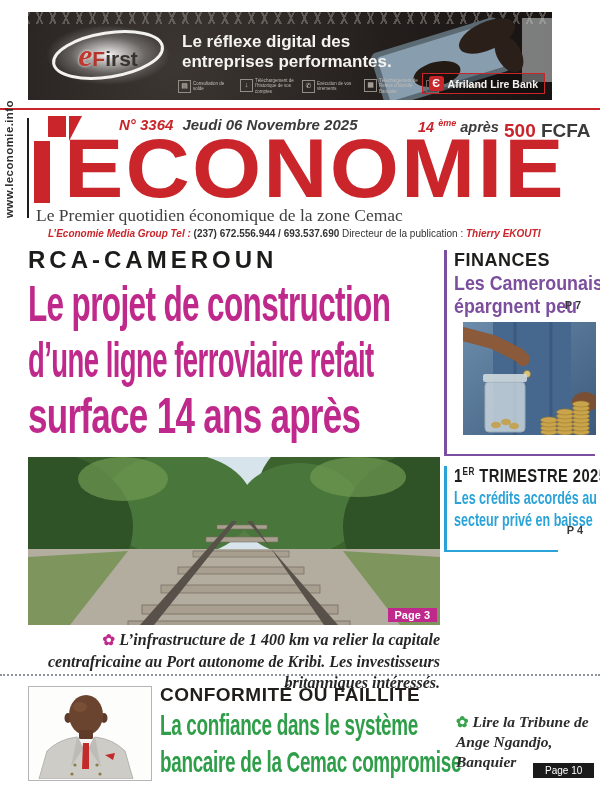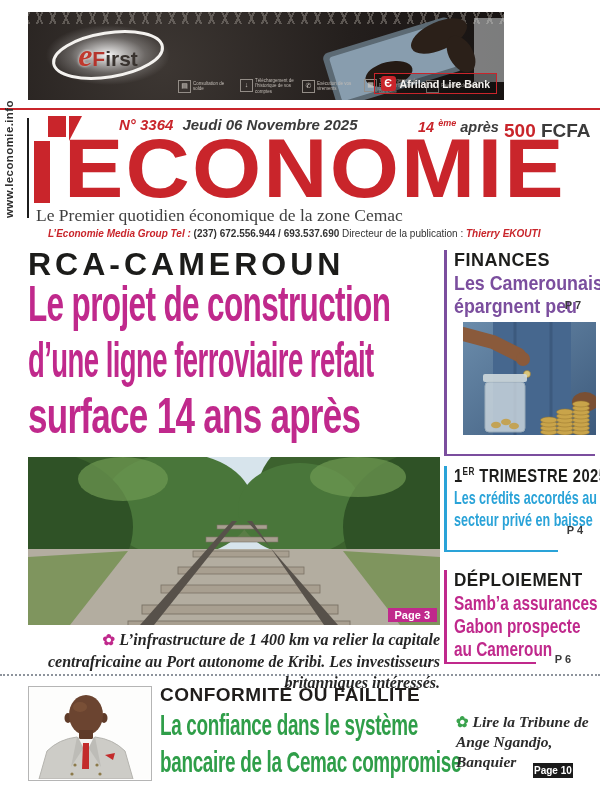--- a/index.html
+++ b/index.html
@@ -1,20 +1,20 @@
 <!DOCTYPE html>
 <html><head>
 <meta charset="utf-8">
 <style>
   html,body{margin:0;padding:0;background:#fff;}
   #page{position:relative;width:600px;height:800px;background:#fff;overflow:hidden;
         font-family:"Liberation Sans",sans-serif;color:#1d1d1b;}
 
   
-  .ad{position:absolute;left:28px;top:12px;width:476px;height:88px;overflow:hidden;
+  .ad{position:absolute;left:28px;top:12px;width:524px;height:88px;overflow:hidden;
       background:radial-gradient(circle at 28% 60%, #3d3733 0%, #241f1d 55%, #171312 100%);}
   .chev{position:absolute;left:0;top:0;right:0;height:12px;opacity:.55;
       background:repeating-linear-gradient(115deg, #8a847e 0 2px, transparent 2px 12px),
                  repeating-linear-gradient(65deg, #8a847e 0 2px, transparent 2px 12px);}
   .efirst{position:absolute;left:18px;top:13px;width:124px;height:60px;
       background:radial-gradient(closest-side, rgba(255,255,255,.95), rgba(255,255,255,.25) 60%, rgba(255,255,255,0) 100%);
       display:flex;align-items:center;justify-content:center;}
   .efirst svg{position:absolute;left:0;top:0;}
   .efirst .wordmark{position:relative;white-space:nowrap;}
   .efirst .e{font-family:"Liberation Serif",serif;font-style:italic;font-weight:700;font-size:32px;color:#c0392e;text-shadow:0 0 3px #fff;}
@@ -52,21 +52,21 @@
   .logocaps{position:absolute;left:64px;top:126px;font-size:84px;line-height:1;font-weight:800;color:#c9252b;
       letter-spacing:2px;white-space:nowrap;transform:scaleX(1.06);transform-origin:left top;}
   .tagline{position:absolute;left:36px;top:205px;font-size:17.5px;color:#3f3f3f;font-weight:500;white-space:nowrap;font-family:Liberation Serif, serif;}
   .medialine{position:absolute;left:48px;top:228px;font-size:10px;white-space:nowrap;}
   .medialine .grp{color:#c9252b;font-weight:700;font-style:italic;}
   .medialine .ph{color:#333;font-weight:600;}
   .medialine .dir{color:#333;}
   .medialine .dname{color:#c9252b;font-weight:700;font-style:italic;}
 
   
-  .kicker1{position:absolute;left:28px;top:246px;font-size:32px;font-weight:900;letter-spacing:4px;color:#1c1c1a;white-space:nowrap;}
+  .kicker1{position:absolute;left:28px;top:246px;font-size:24px;font-weight:900;letter-spacing:4px;color:#1c1c1a;white-space:nowrap;}
   .hl{position:absolute;left:28px;top:276px;color:#c0298c;font-weight:800;}
   .hl div{white-space:nowrap;font-size:50px;line-height:56px;letter-spacing:-1px;transform-origin:left top;}
   .h1a{transform:scaleX(0.63);}
   .h1b{transform:scaleX(0.55);}
   .h1c{transform:scaleX(0.70);}
   .leadphoto{position:absolute;left:28px;top:457px;width:412px;height:168px;}
   .pagebadge{position:absolute;right:3px;bottom:3px;background:#c0298c;color:#fff;font-size:11px;font-weight:700;padding:1px 7px;}
   .caption{position:absolute;left:28px;top:629px;width:412px;text-align:right;
       font-family:"Liberation Serif",serif;font-style:italic;font-weight:700;font-size:16px;line-height:21px;color:#262626;}
   .flower{font-style:normal;font-size:15px;}
@@ -97,21 +97,21 @@
   .rb2 .pnum{right:12px;bottom:-5px;}
   .rb3 .pnum{right:24px;bottom:-5px;}
 
   
   .portrait{position:absolute;left:28px;top:686px;width:122px;height:93px;border:1px solid #b5b5b5;background:#fff;}
   .kicker2{position:absolute;left:160px;top:684px;font-size:19px;font-weight:900;letter-spacing:.5px;color:#201d1b;white-space:nowrap;}
   .gtitle{position:absolute;left:160px;top:706px;color:#2f9e49;font-weight:800;}
   .gtitle div{white-space:nowrap;font-size:30px;line-height:37px;transform:scaleX(0.63);transform-origin:left top;letter-spacing:-.5px;}
   .tribune{position:absolute;left:456px;top:712px;width:140px;
       font-family:"Liberation Serif",serif;font-style:italic;font-weight:700;font-size:15.5px;line-height:20px;color:#2c2c2c;}
-  .pbadge10{position:absolute;left:533px;top:763px;background:#1a1a1a;color:#fff;font-size:10px;font-weight:700;padding:2px 1px;}
+  .pbadge10{position:absolute;left:533px;top:763px;background:#1a1a1a;color:#fff;font-size:10px;font-weight:400;padding:2px 12px;}
 </style>
 </head>
 <body>
 
 <div id="page">
 
   <div class="ad">
     <div class="chev"></div>
 
     <svg class="tablet" width="215" height="86" viewBox="0 0 215 86">
@@ -123,20 +123,21 @@
       <ellipse cx="172" cy="40" rx="12" ry="20" fill="#2b2019" transform="rotate(-30 172 40)"></ellipse>
     </svg>
 
     <div class="efirst">
       <svg width="124" height="60" viewBox="0 0 124 60">
         <ellipse cx="62" cy="30" rx="55" ry="22" fill="none" stroke="#f4f2ef" stroke-width="3" transform="rotate(-9 62 30)"></ellipse>
       </svg>
       <span class="wordmark"><span class="e">e</span><span class="f">F</span><span class="rest">irst</span></span>
     </div>
 
+    <div class="adtext">Le réflexe digital des entreprises performantes.</div>
 
     <div class="services">
       <div class="svc">
         <span class="ibox">▤</span>
         <span class="lbl">Consultation de solde</span>
       </div>
       <div class="svc">
         <span class="ibox">↓</span>
         <span class="lbl">Téléchargement de l’historique de vos comptes</span>
       </div>
@@ -297,32 +298,20 @@
       <div class="rkick"><span>1</span><sup>ER</sup><span> TRIMESTRE 2025</span></div>
       <div class="rtitle">
         <div>Les crédits accordés au</div>
         <div>secteur privé en baisse</div>
       </div>
       <span class="pnum">P 4</span>
     </div>
     <div class="rule2"></div>
   </div>
 
-  <div class="rblock rb3">
-    <div class="inner">
-      <div class="rkick">DÉPLOIEMENT</div>
-      <div class="rtitle">
-        <div>Samb’a assurances</div>
-        <div>Gabon prospecte</div>
-        <div>au Cameroun</div>
-      </div>
-      <span class="pnum">P 6</span>
-    </div>
-    <div class="rule3"></div>
-  </div>
 
   <div class="portrait">
     <svg width="122" height="92" viewBox="0 0 122 92">
       <rect x="0" y="0" width="122" height="92" fill="#fdfdfc"></rect>
       <ellipse cx="39" cy="31" rx="3.5" ry="5" fill="#5f3b29"></ellipse>
       <ellipse cx="75" cy="31" rx="3.5" ry="5" fill="#5f3b29"></ellipse>
       <ellipse cx="57" cy="28" rx="17" ry="20" fill="#6b4430"></ellipse>
       <ellipse cx="51" cy="20" rx="7" ry="5" fill="#7d5238" opacity="0.8"></ellipse>
       <rect x="50" y="43" width="14" height="11" fill="#5f3b29"></rect>
       <path d="M10,92 L18,64 Q30,52 48,50 L57,57 L66,50 Q84,52 96,64 L104,92 Z" fill="#cdccc7" stroke="#b4b3ae"></path>

